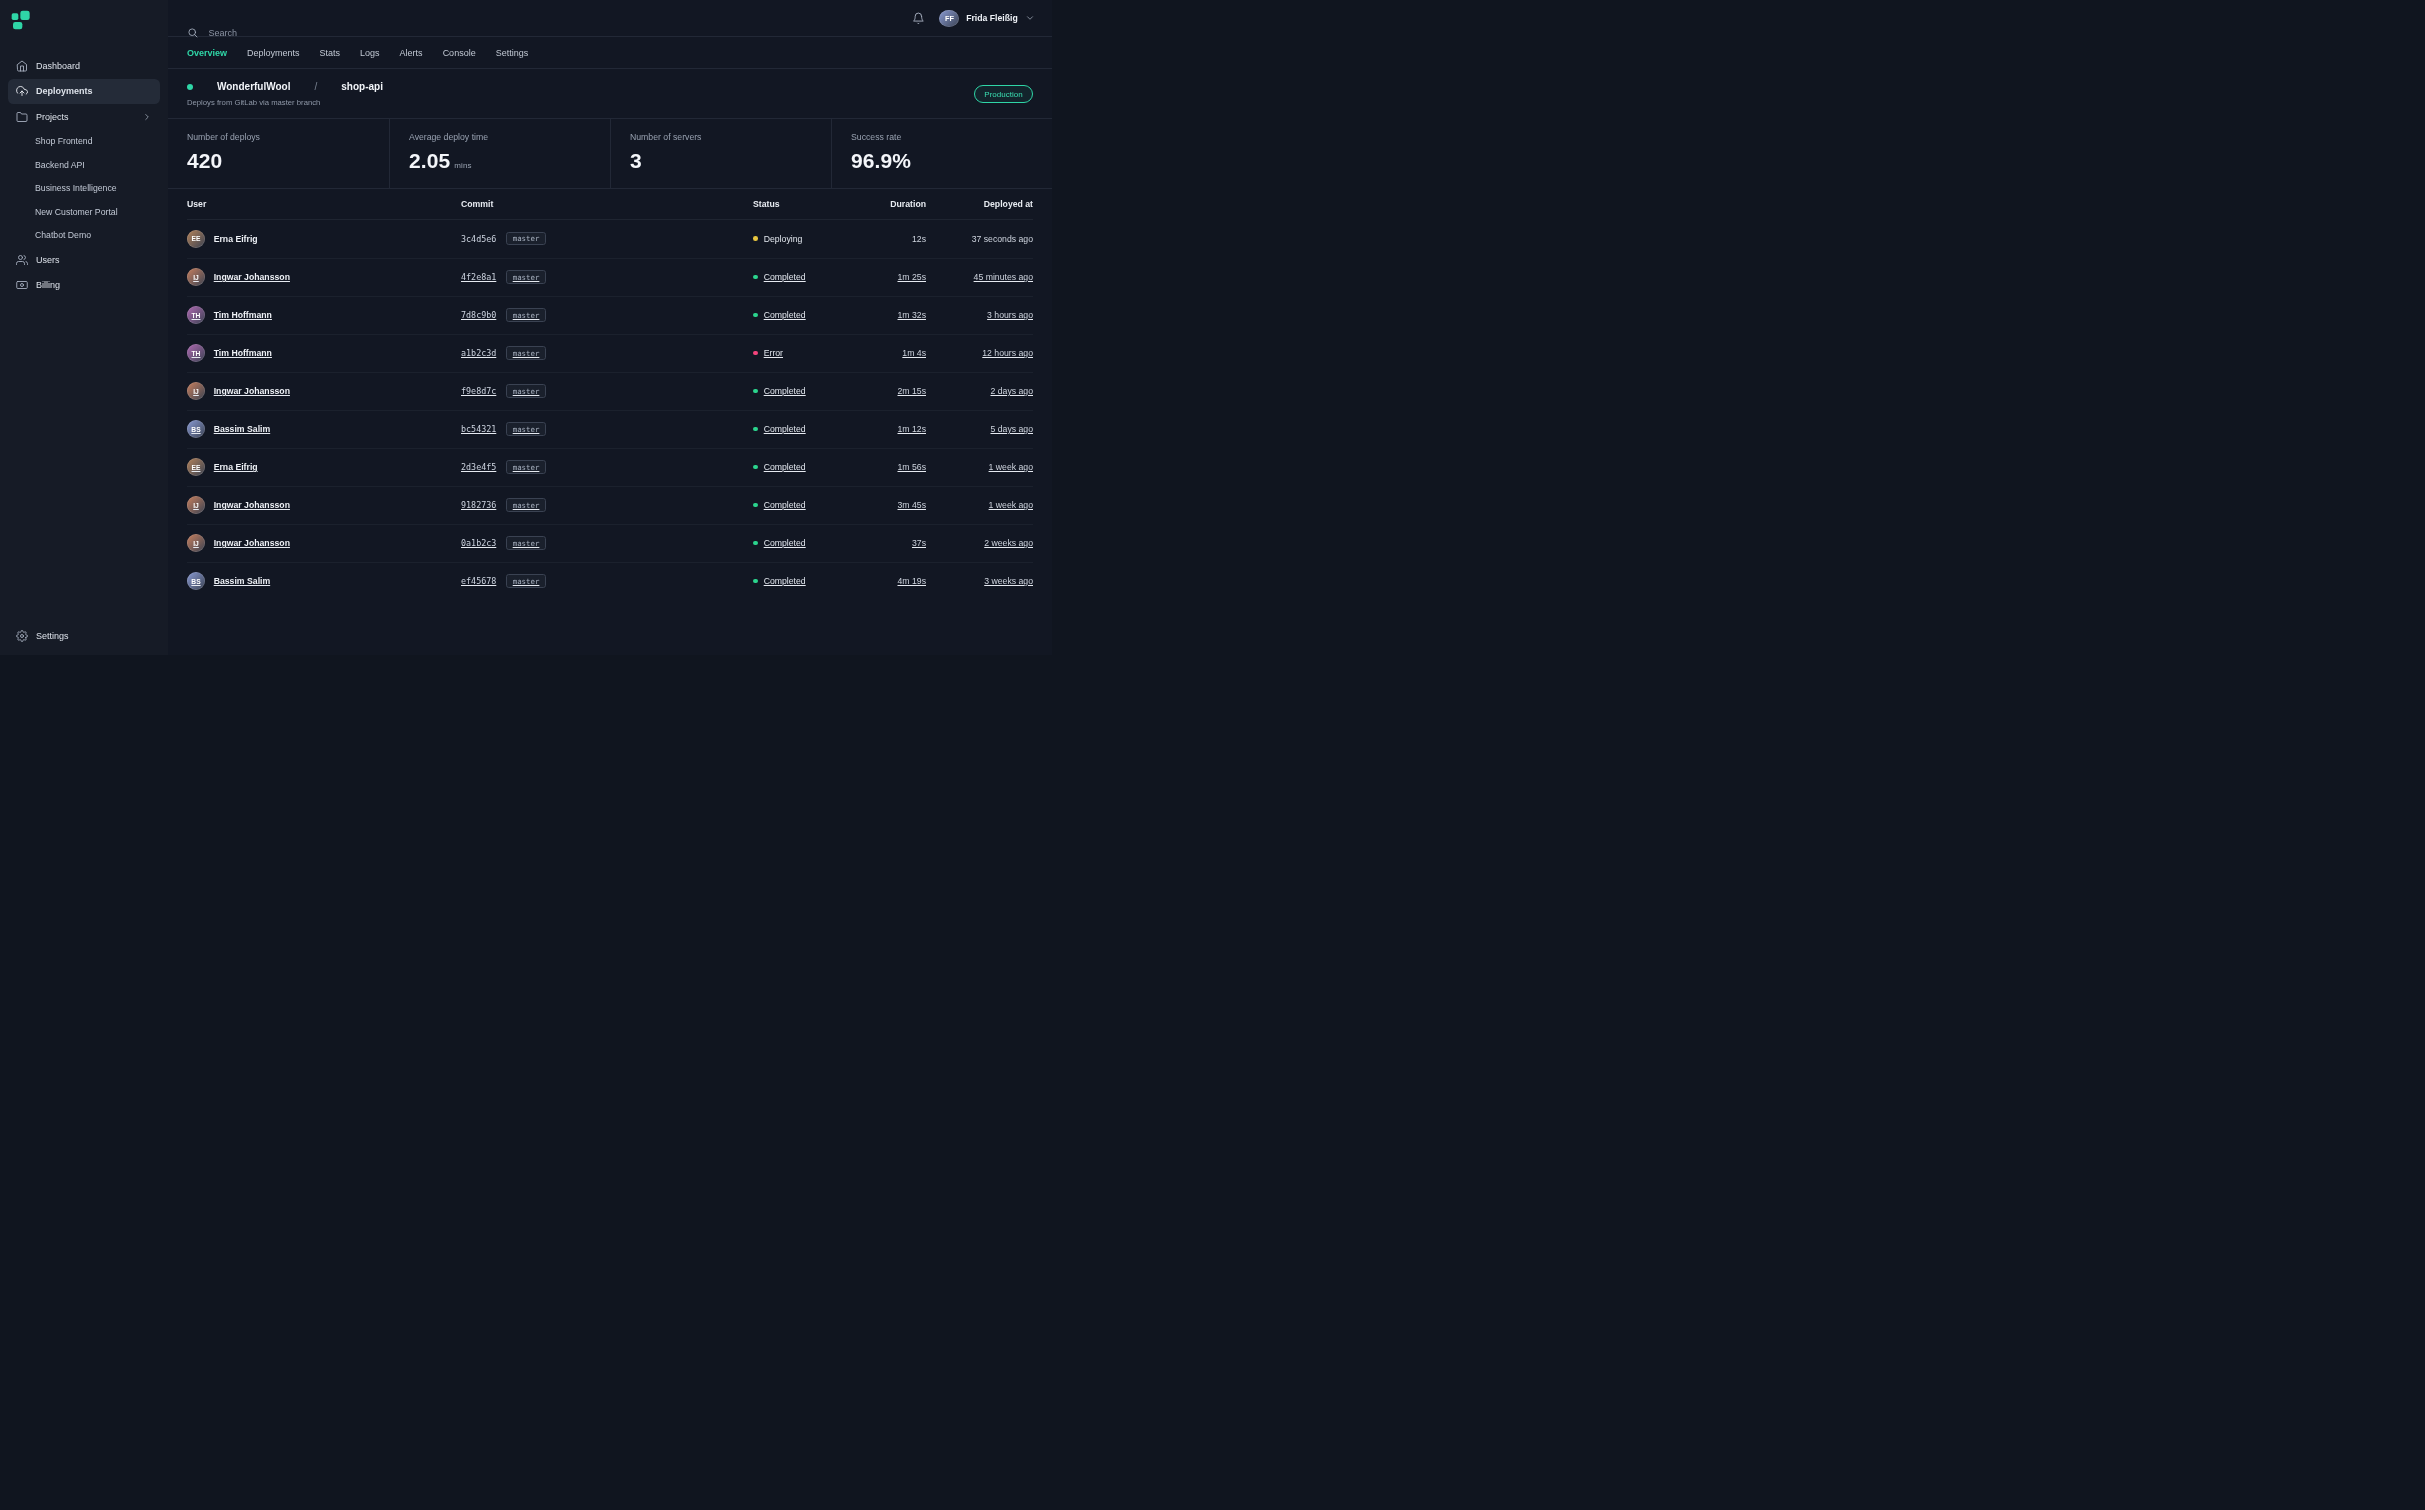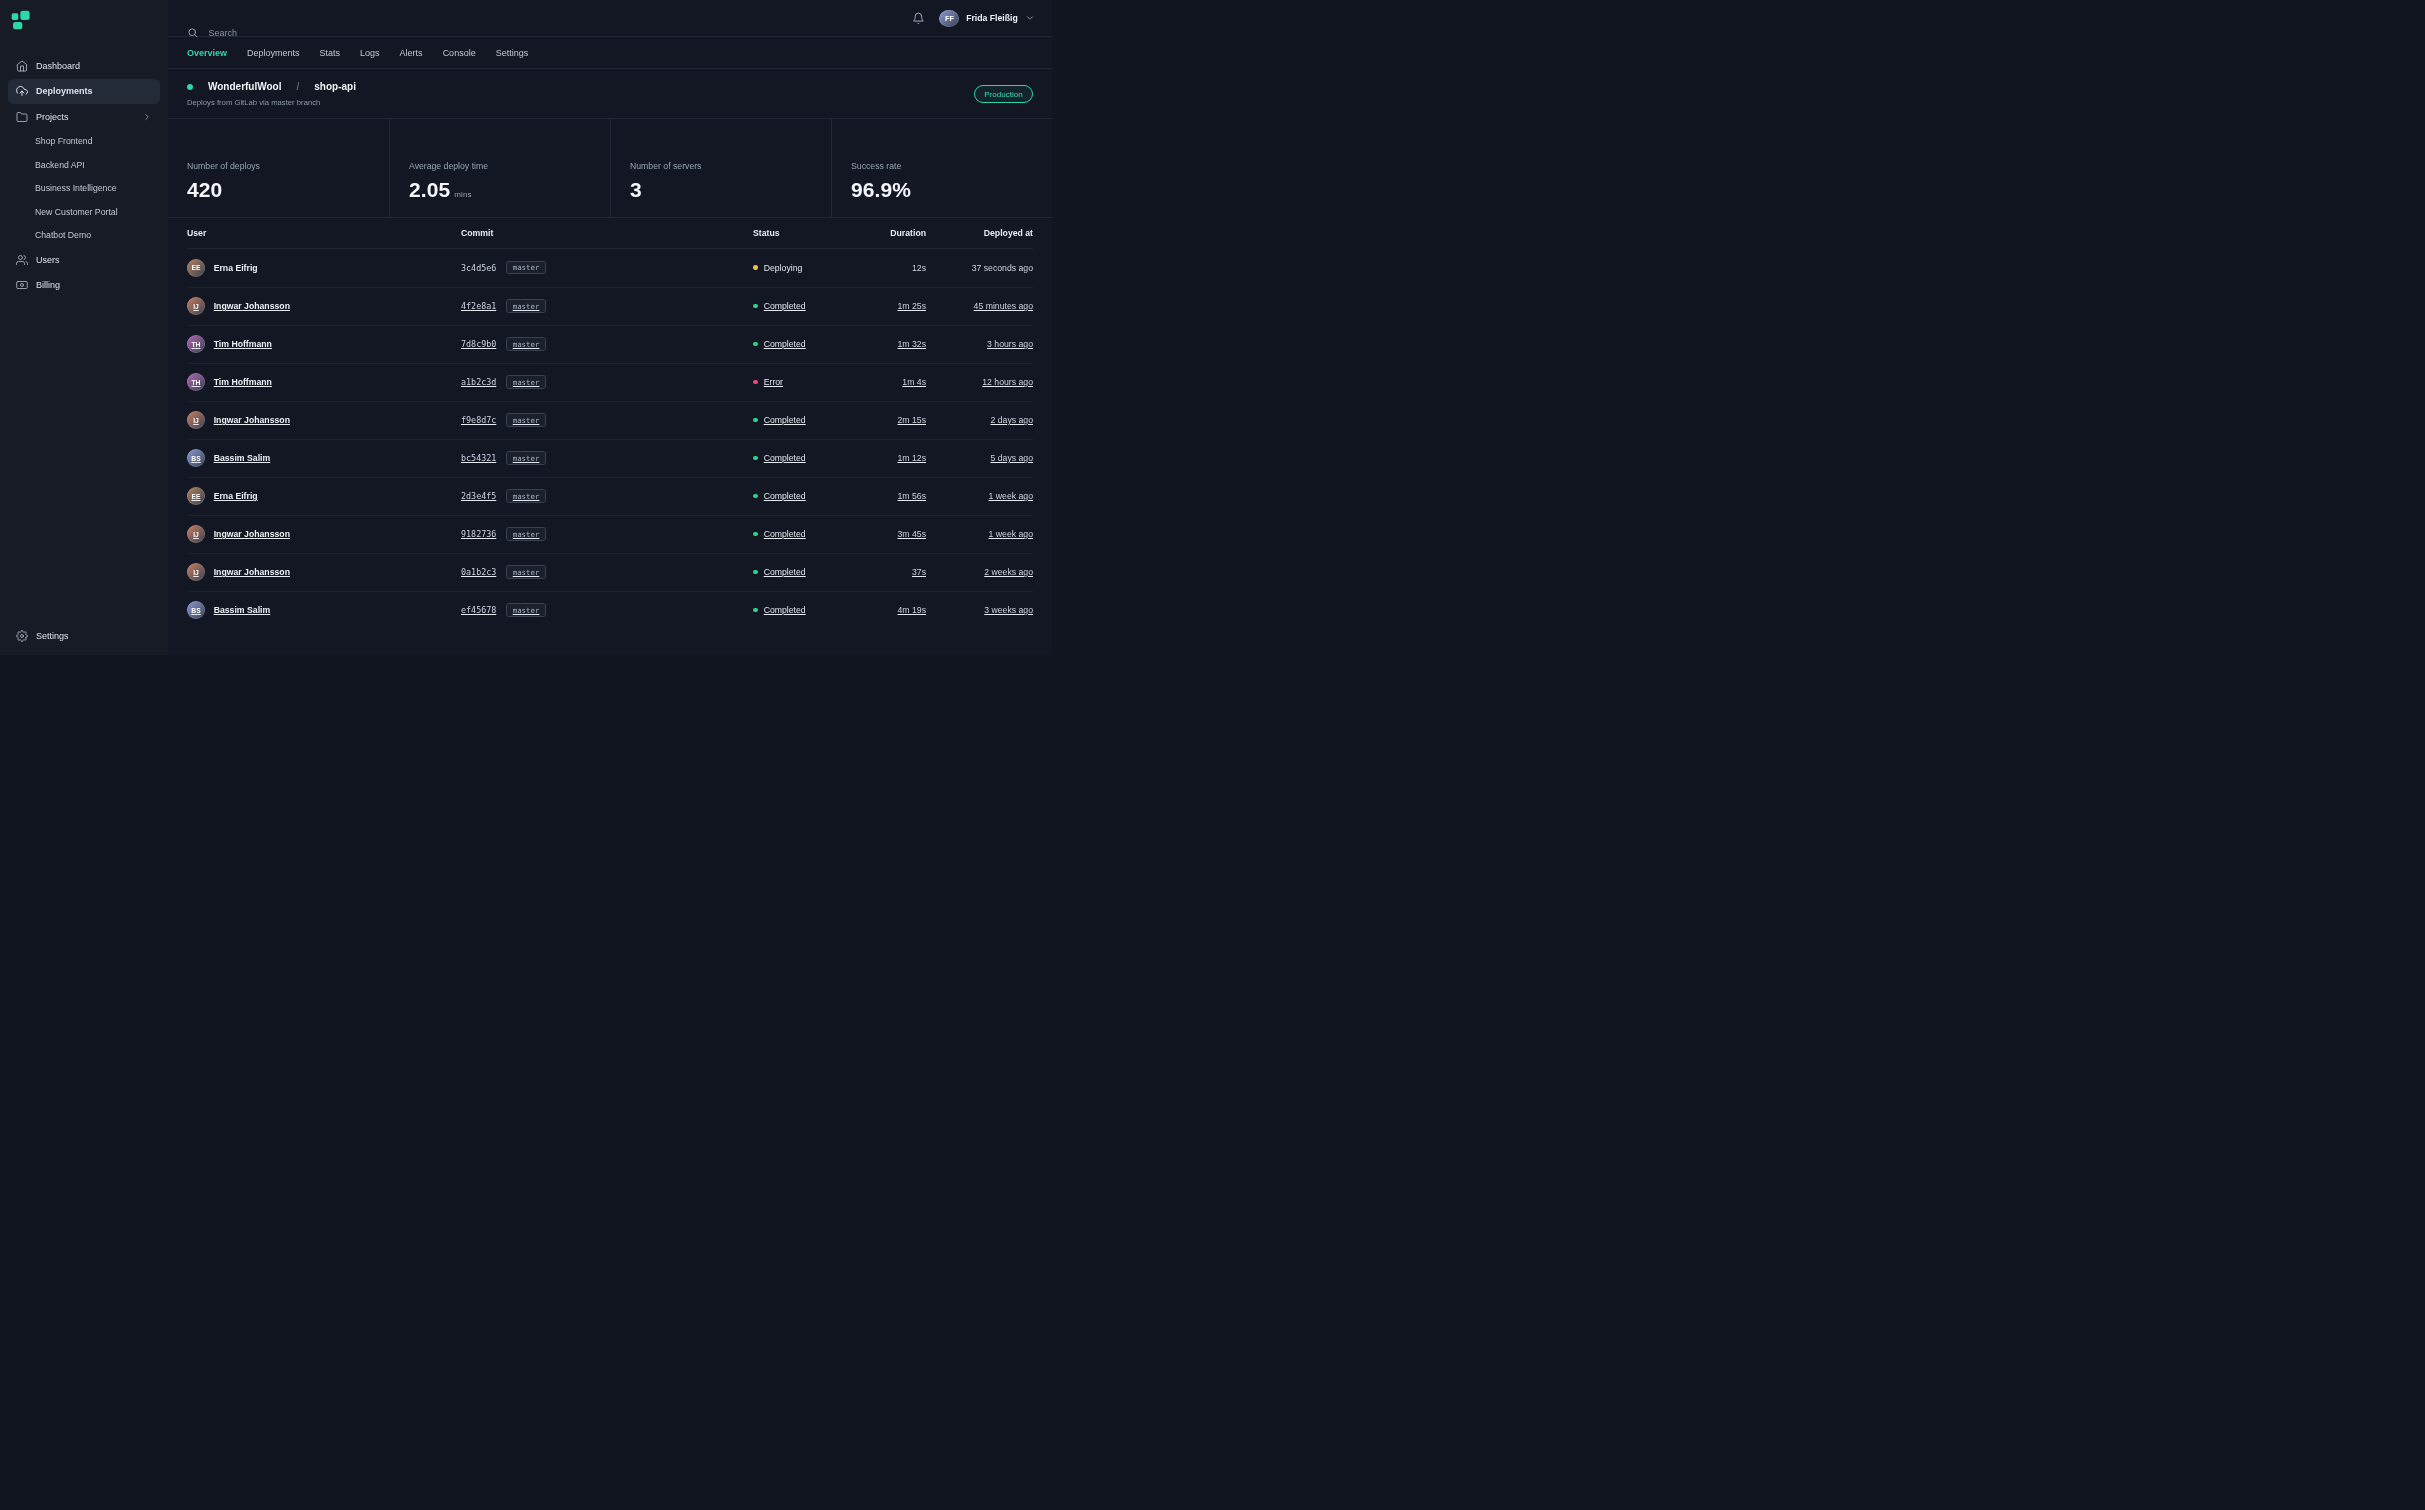--- a/index.html
+++ b/index.html
@@ -62,38 +62,38 @@
   .tabs {
     height:32px; flex:0 0 32px; display:flex; align-items:center;
     gap:20px; padding:0 19px; border-bottom:0.7px solid #222836;
   }
   .tab { font-size:9px; color:#c2c9d4; cursor:pointer; }
   .tab.active { color:#2fd6a7; font-weight:bold; }
 
   
   .project-header { padding:12px 19px 10.7px 19px; display:flex; align-items:center; }
   .ph-left { display:flex; flex-direction:column; gap:6px; }
-  .ph-title-row { display:flex; align-items:center; gap:15px; font-size:10px; font-weight:bold; color:#f2f5f9; }
+  .ph-title-row { display:flex; align-items:center; gap:24px; font-size:10px; font-weight:bold; color:#f2f5f9; }
   .env-dot { width:6px; height:6px; border-radius:50%; background:#2fd6a7; }
   .ph-sep { color:#77808f; font-weight:normal; }
   .ph-subtitle { font-size:7.7px; color:#8f98a8; }
   .env-badge {
     margin-left:auto; border:0.7px solid #2fd6a7; color:#3adfb2;
     background:rgba(47,214,167,0.07);
     font-size:8px; padding:3.4px 9.4px; border-radius:9.4px;
   }
 
   
   .stats {
     display:grid; grid-template-columns:repeat(4,1fr);
     border-top:0.7px solid #222836; border-bottom:0.7px solid #222836;
   }
   .stat { padding:13.4px 19px 14.8px 19px; }
   .stat + .stat { border-left:0.7px solid #222836; }
-  .stat-label { font-size:8.7px; color:#99a2b1;margin-top:29px; }
+  .stat-label { font-size:8.7px; color:#99a2b1; }
   .stat-value { margin-top:6.7px; font-size:21px; font-weight:bold; color:#f4f6fa; letter-spacing:0.1px; }
   .stat-unit { font-size:8px; font-weight:normal; color:#99a2b1; margin-left:4px; }
 
   
   .section-heading { padding:21.5px 19px 8px 19px; font-size:10px; font-weight:bold; color:#f2f5f9; }
   .table { padding:0 19px; overflow:hidden; }
   .tgrid { display:grid; grid-template-columns:274px 292px 1fr 87px 107px; align-items:center; }
   .thead { height:31px; font-size:8.7px; font-weight:bold; color:#e8ecf2; border-bottom:0.7px solid #1f2531; }
   .trow { height:38px; font-size:8.7px; cursor:pointer; }
   .trow + .trow { border-top:0.7px solid #1b212d;text-decoration:underline; }

